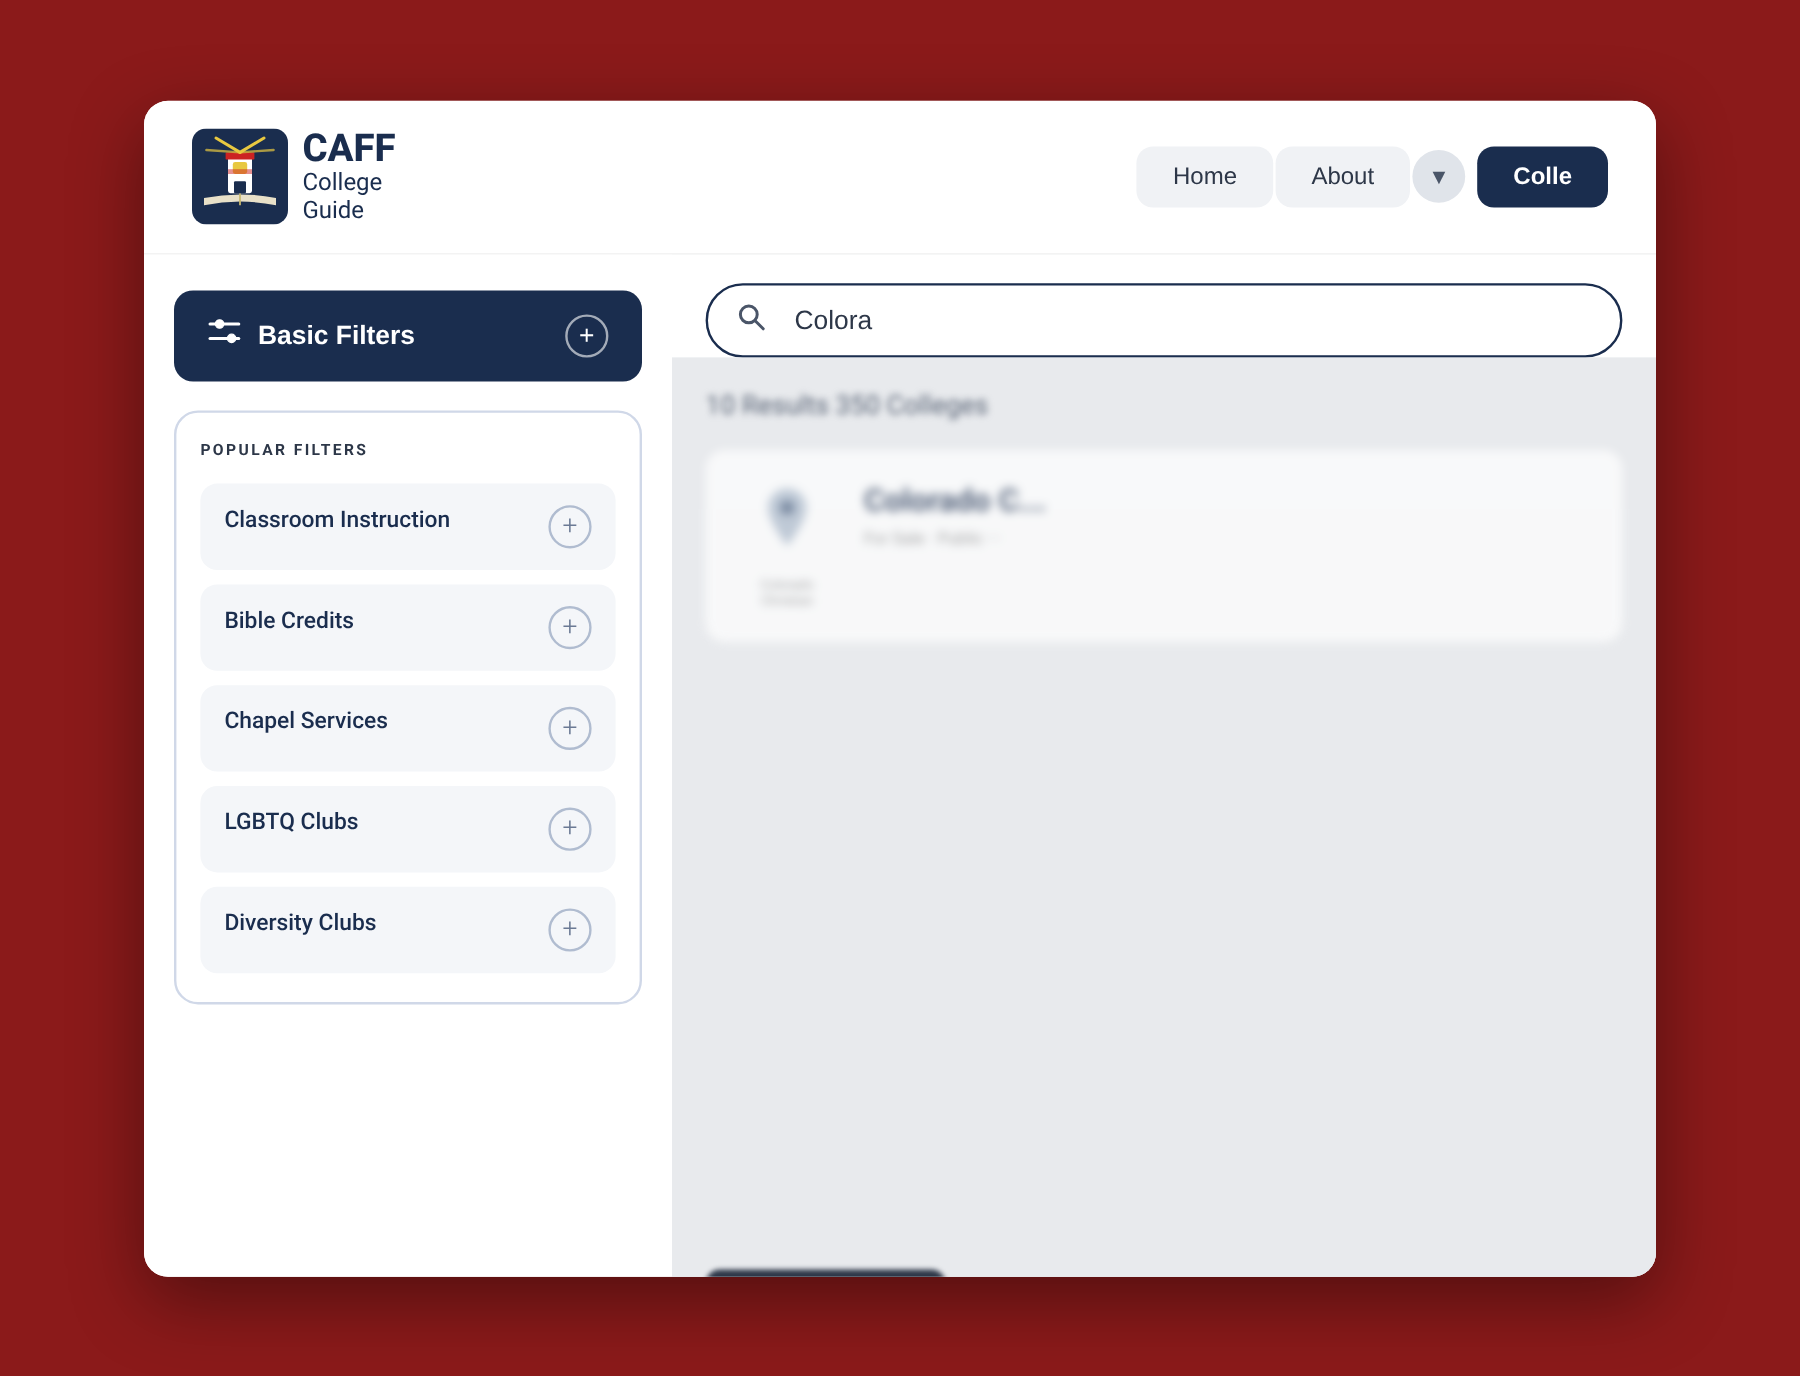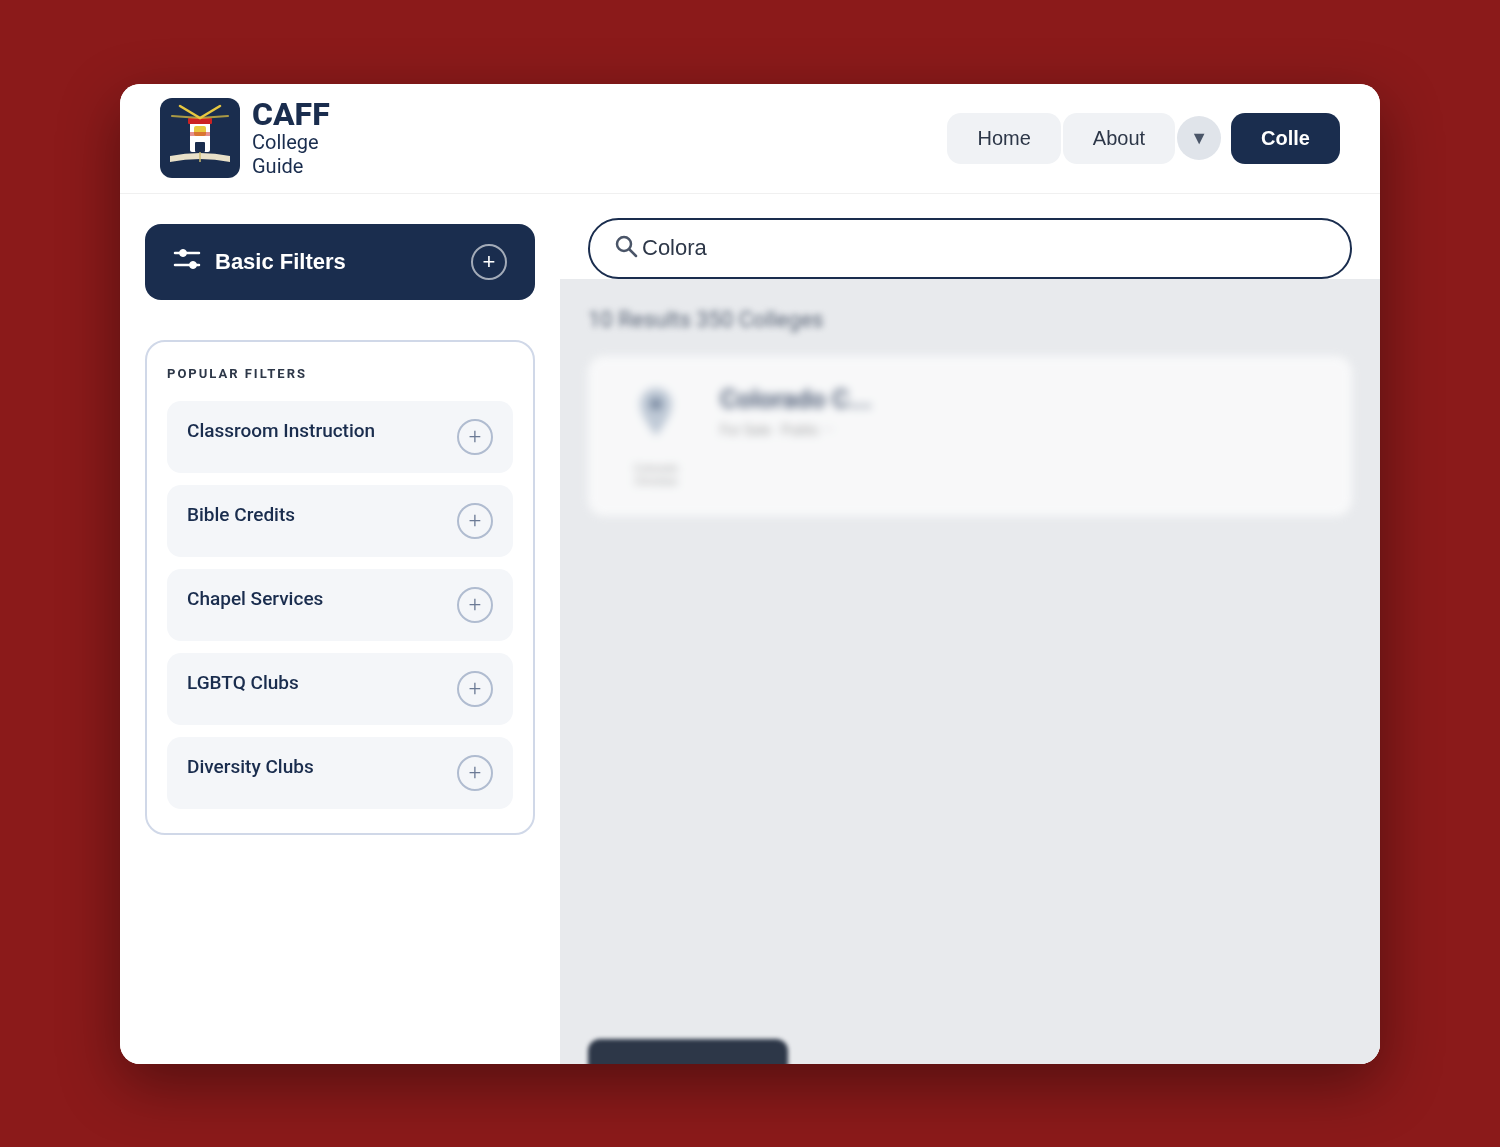--- a/index.html
+++ b/index.html
@@ -25,21 +25,21 @@
       background: white;
       border-radius: 20px;
       overflow: hidden;
       position: relative;
       box-shadow: 0 20px 60px rgba(0,0,0,0.4);
     }
 
     
     .header {
       background: white;
-      height: 110px;
+      height: 128px;
       display: flex;
       align-items: center;
       padding: 0 40px;
       border-bottom: 1px solid #f0f0f0;
       position: relative;
       z-index: 10;
     }
 
     .logo-area {
       display: flex;
@@ -134,21 +134,21 @@
     .basic-filters-btn {
       background: #1a2d4e;
       border: none;
       border-radius: 16px;
       padding: 20px 28px;
       width: 100%;
       display: flex;
       align-items: center;
       justify-content: space-between;
       cursor: pointer;
-      margin-bottom: 40px;
+      margin-bottom: 24px;
     }
 
     .basic-filters-left {
       display: flex;
       align-items: center;
       gap: 14px;
     }
 
     .filter-icon {
       color: white;
@@ -239,21 +239,21 @@
       background: white;
     }
 
     .search-bar {
       display: flex;
       align-items: center;
       border: 2.5px solid #1a2d4e;
       border-radius: 50px;
       padding: 14px 24px;
       background: white;
-      gap: 4px;
+      gap: 24px;
     }
 
     .search-icon {
       color: #4a5568;
       font-size: 22px;
     }
 
     .search-input {
       border: none;
       outline: none;

